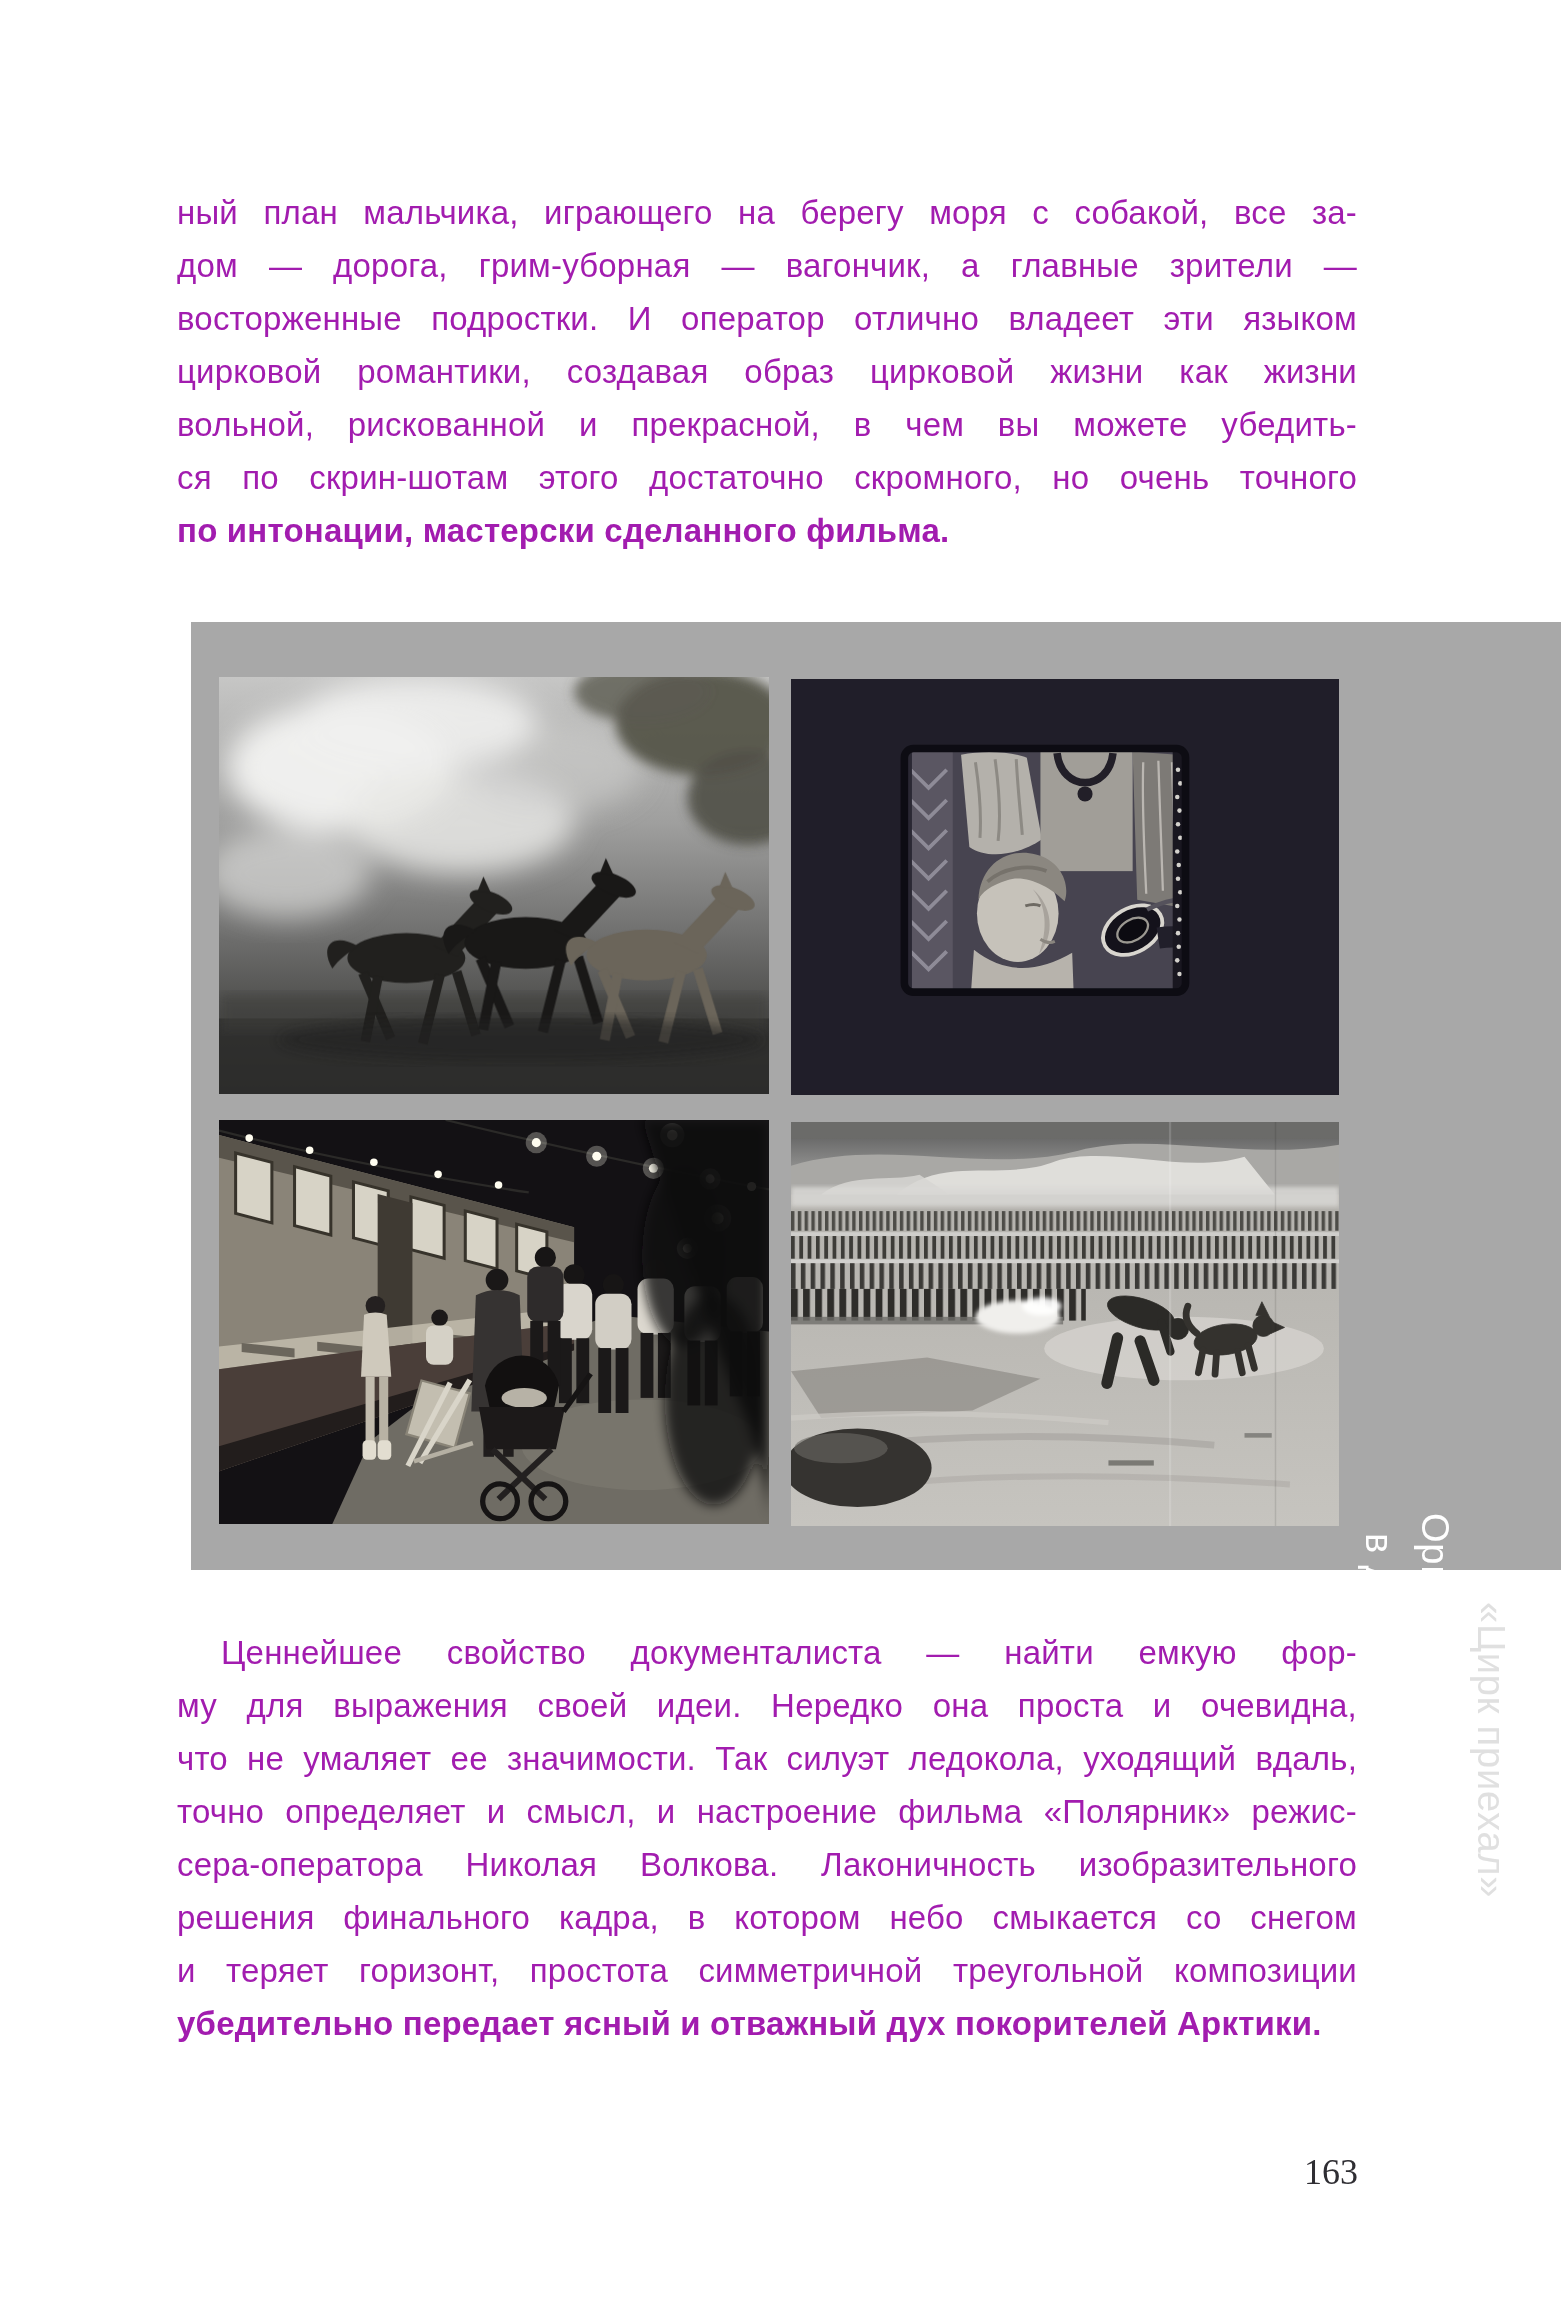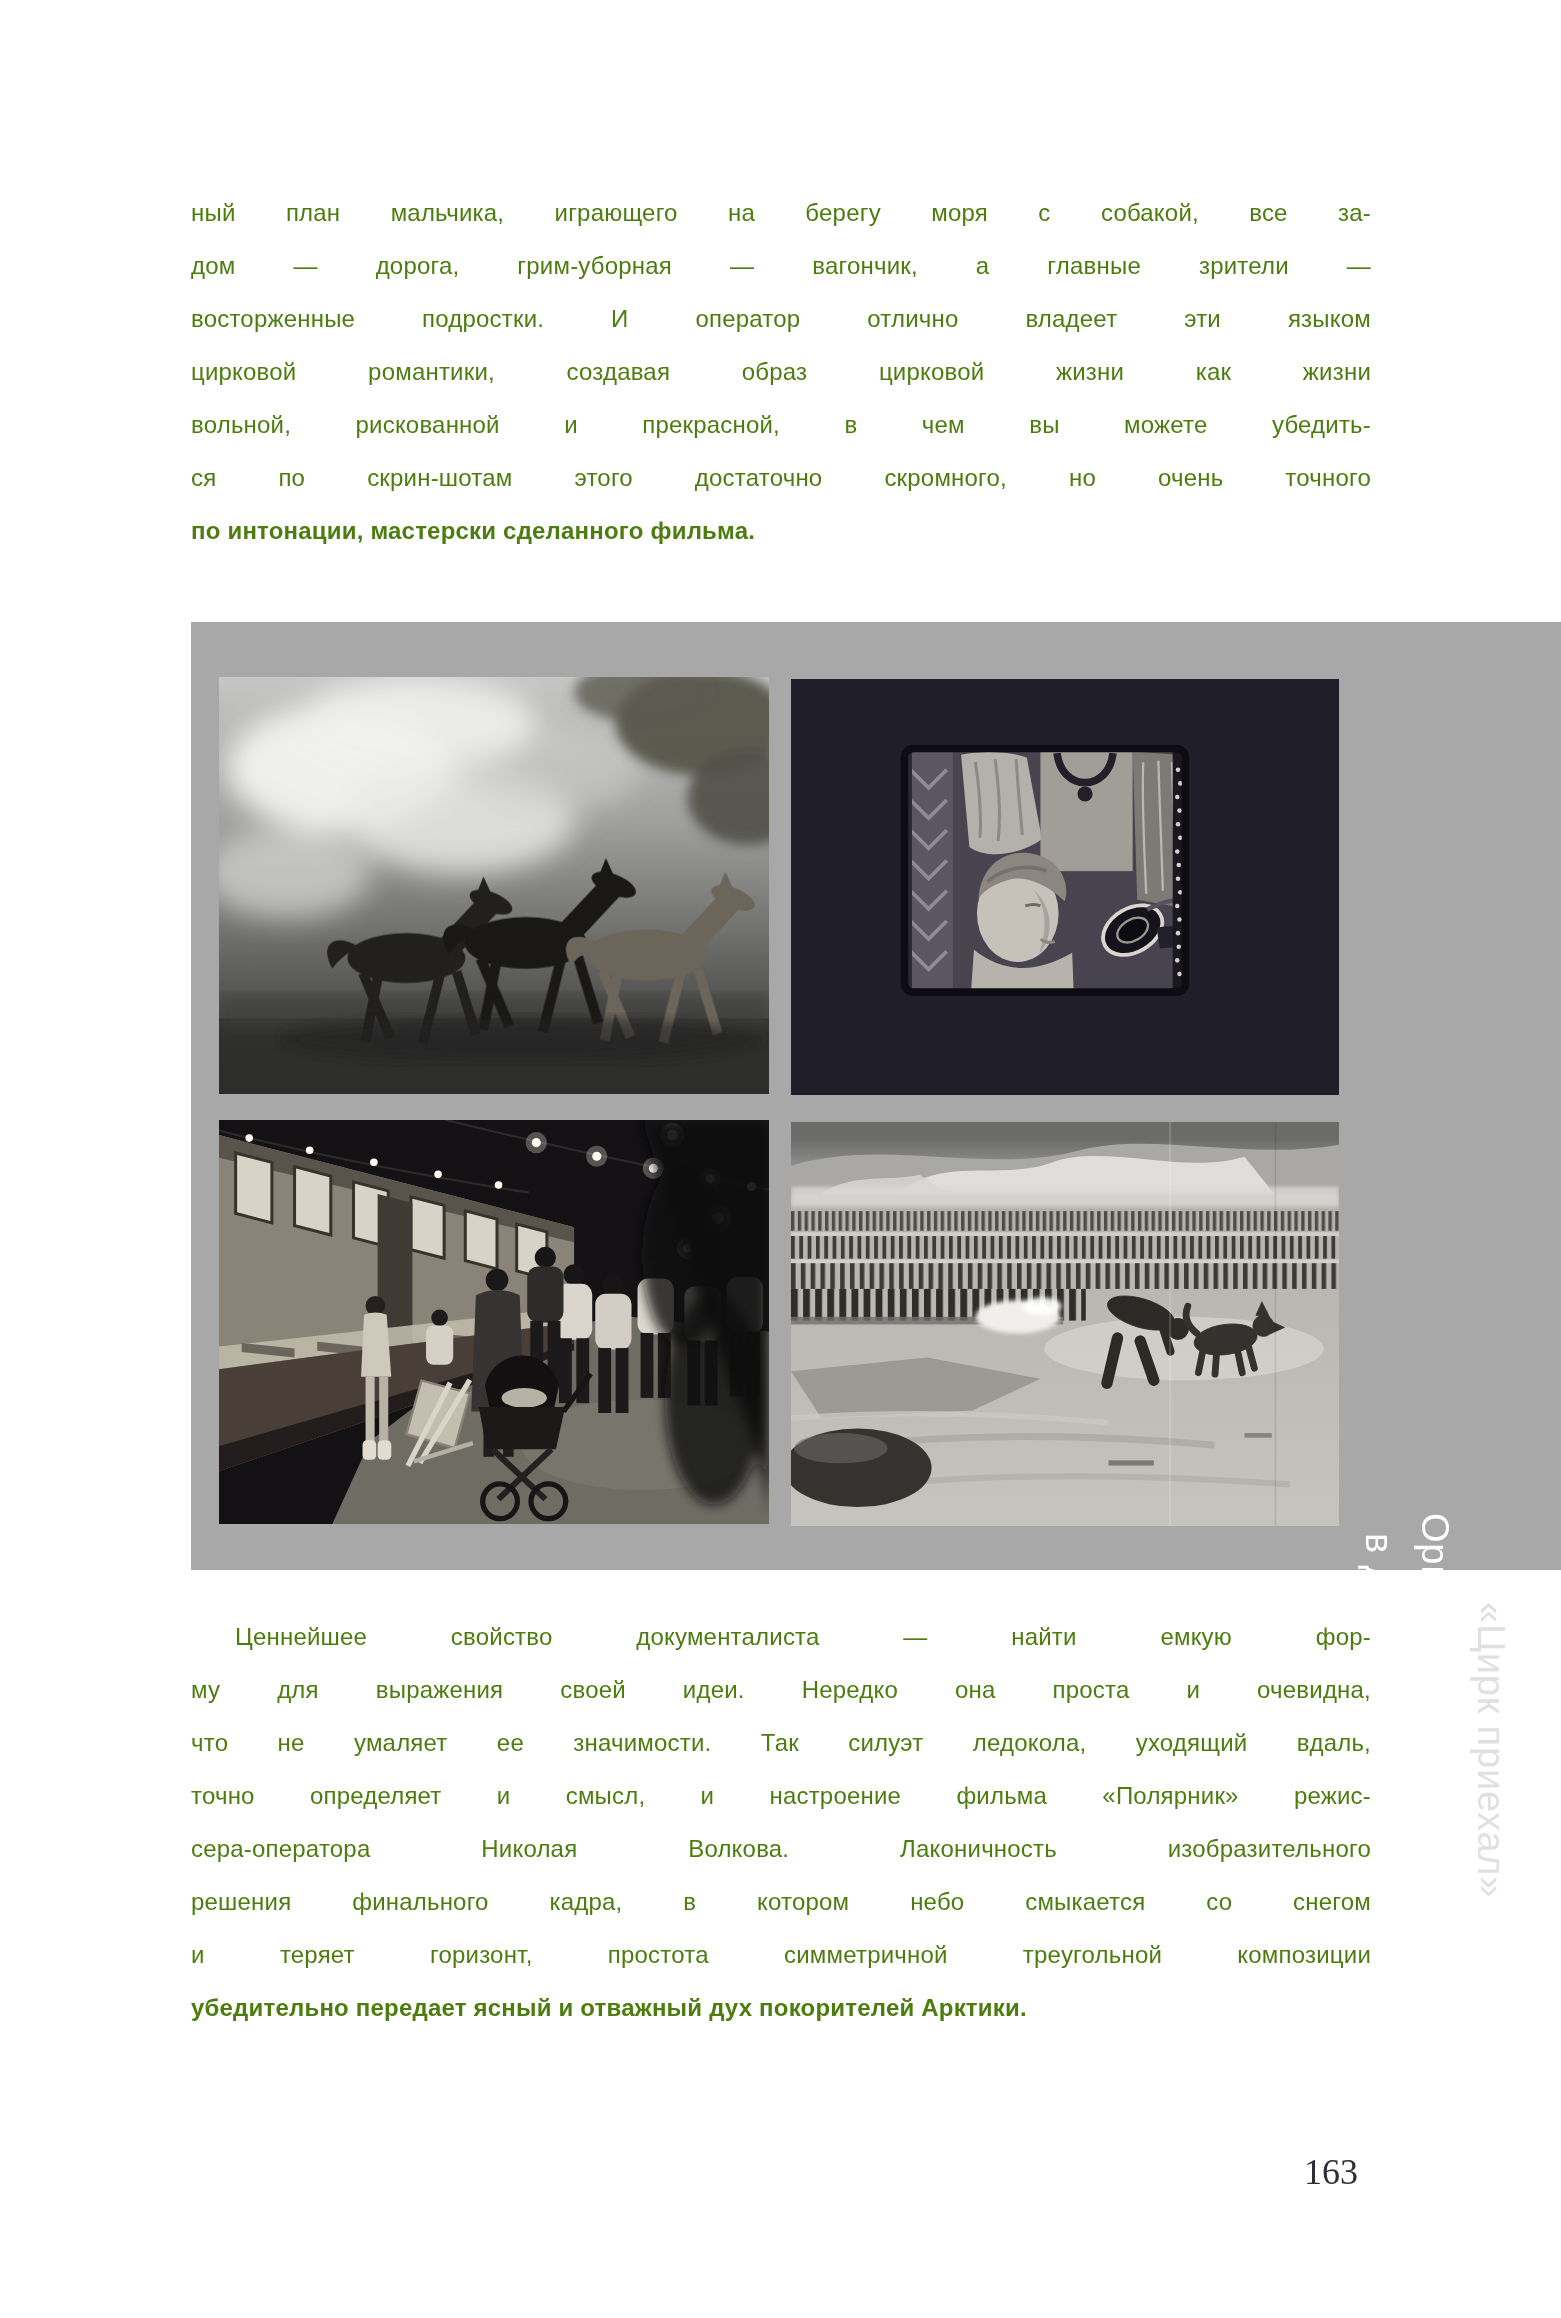--- a/index.html
+++ b/index.html
@@ -5,32 +5,32 @@
   html,body { margin:0; padding:0; }
   body {
     width:1561px; height:2319px;
     position:relative;
     background:#ffffff;
     font-family:"Liberation Sans", sans-serif;
     overflow:hidden;
   }
   .para {
     position:absolute;
-    left:191px;
+    left:177px;
     width:1180px;
-    font-size:24px;
+    font-size:33px;
     line-height:53px;
-    color:#4d7c0f;
+    color:#a21caf;
     letter-spacing:0.2px;
   }
   .para .line { text-align:justify; text-align-last:justify; text-justify:inter-word; white-space:normal; }
   .para .line.last { text-align-last:left;font-weight:bold; }
   .para-top { top:186px; }
   .para-bottom { top:1610px; }
-  .para-bottom .line:first-child { text-indent:44px; }
+  .para-bottom .line:first-child { text-indent:44px;margin-top:16px; }
 
   .panel {
     position:absolute;
     left:191px; top:622px;
     width:1370px; height:948px;
     background:#a8a8a8;
   }
   .still { position:absolute; overflow:hidden; }
   .still svg { display:block; width:100%; height:100%; }
   .still-horses { left:28px;  top:55px;  width:550px; height:417px; }

